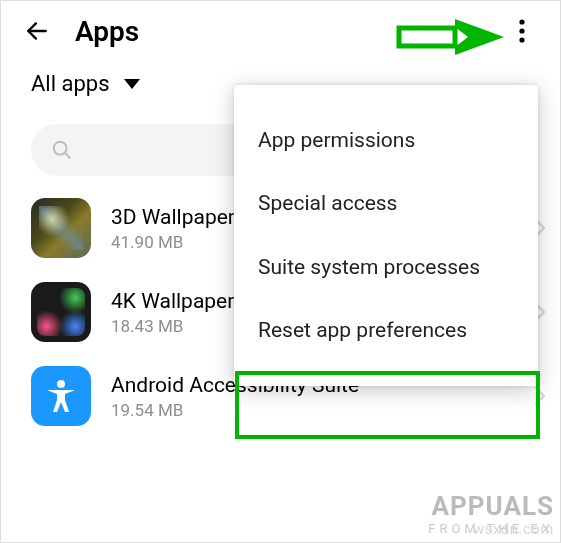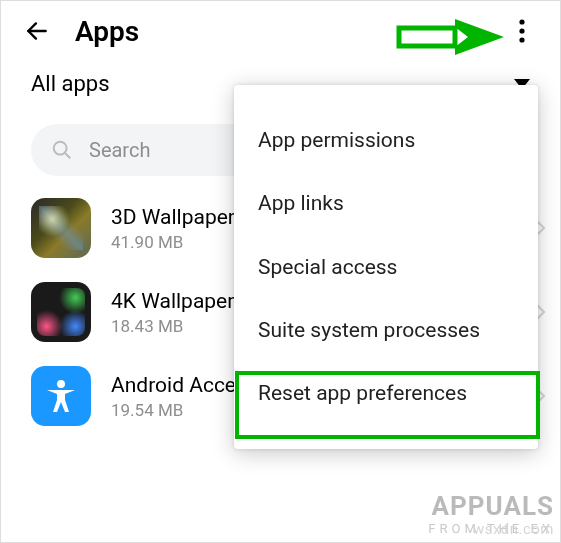--- a/index.html
+++ b/index.html
@@ -47,21 +47,20 @@
     .green-arrow-annotation {
       position: absolute;
       top: 16px;
       left: 395px;
       pointer-events: none;
     }
     .filter-row {
       padding: 10px 30px 18px 30px;
       display: flex;
       align-items: center;
-      justify-content: space-between;
     }
     .filter-label {
       font-size: 22px;
       color: #000;
       margin-right: 14px;
     }
     .dropdown-triangle {
       width: 0;
       height: 0;
       border-left: 8px solid transparent;
@@ -237,21 +236,20 @@
 <div class="filter-row">
   <span class="filter-label">All apps</span>
   <span class="dropdown-triangle"></span>
 </div>
 
 <div class="search-bar">
   <svg class="search-icon" width="22" height="22" viewBox="0 0 24 24" fill="none" stroke="#7a7a7a" stroke-width="2.2">
     <circle cx="10" cy="10" r="7"></circle>
     <line x1="15.2" y1="15.2" x2="21" y2="21"></line>
   </svg>
-  <span class="search-placeholder">Search</span>
 </div>
 
 <div class="app-list">
 
   <div class="app-row">
     <div class="app-icon icon-3d"></div>
     <div class="app-text">
       <div class="app-name">3D Wallpaper Parallax</div>
       <div class="app-size">41.90 MB</div>
     </div>
@@ -284,21 +282,20 @@
     </div>
     <svg class="chevron" width="12" height="20" viewBox="0 0 12 20" fill="none" stroke="#888" stroke-width="2.2" stroke-linecap="round">
         <polyline points="2 2 10 10 2 18"></polyline>
       </svg>
   </div>
 
 </div>
 
 <div class="popup-menu">
   <div class="menu-item">App permissions</div>
-  <div class="menu-item">App links</div>
   <div class="menu-item">Special access</div>
   <div class="menu-item">Suite system processes</div>
   <div class="menu-item">Reset app preferences</div>
 </div>
 
 <div class="highlight-box highlight-reset"></div>
 
 <div class="watermark">
   <div class="w-main">APPUALS</div>
   <div class="w-sub">FROM THE EX</div>

